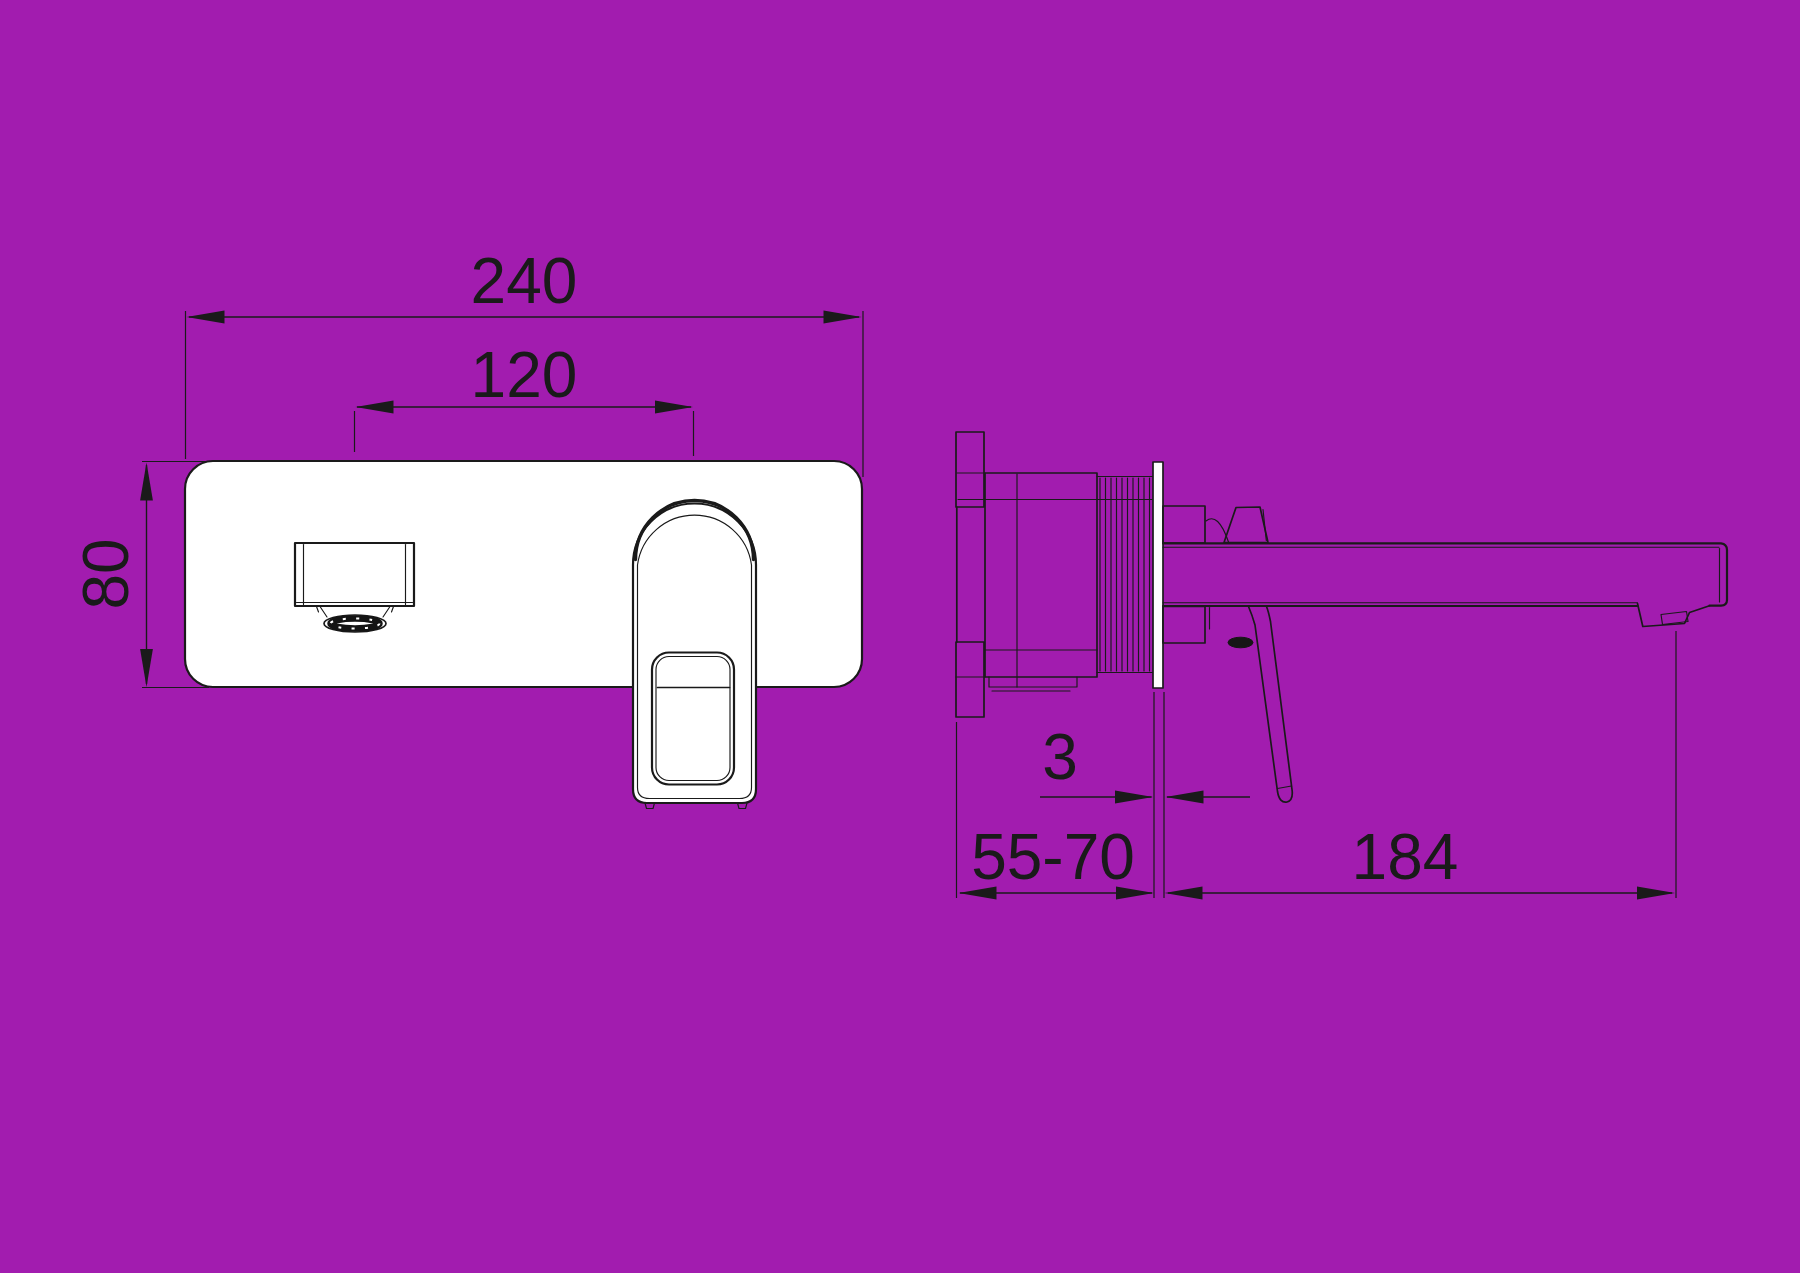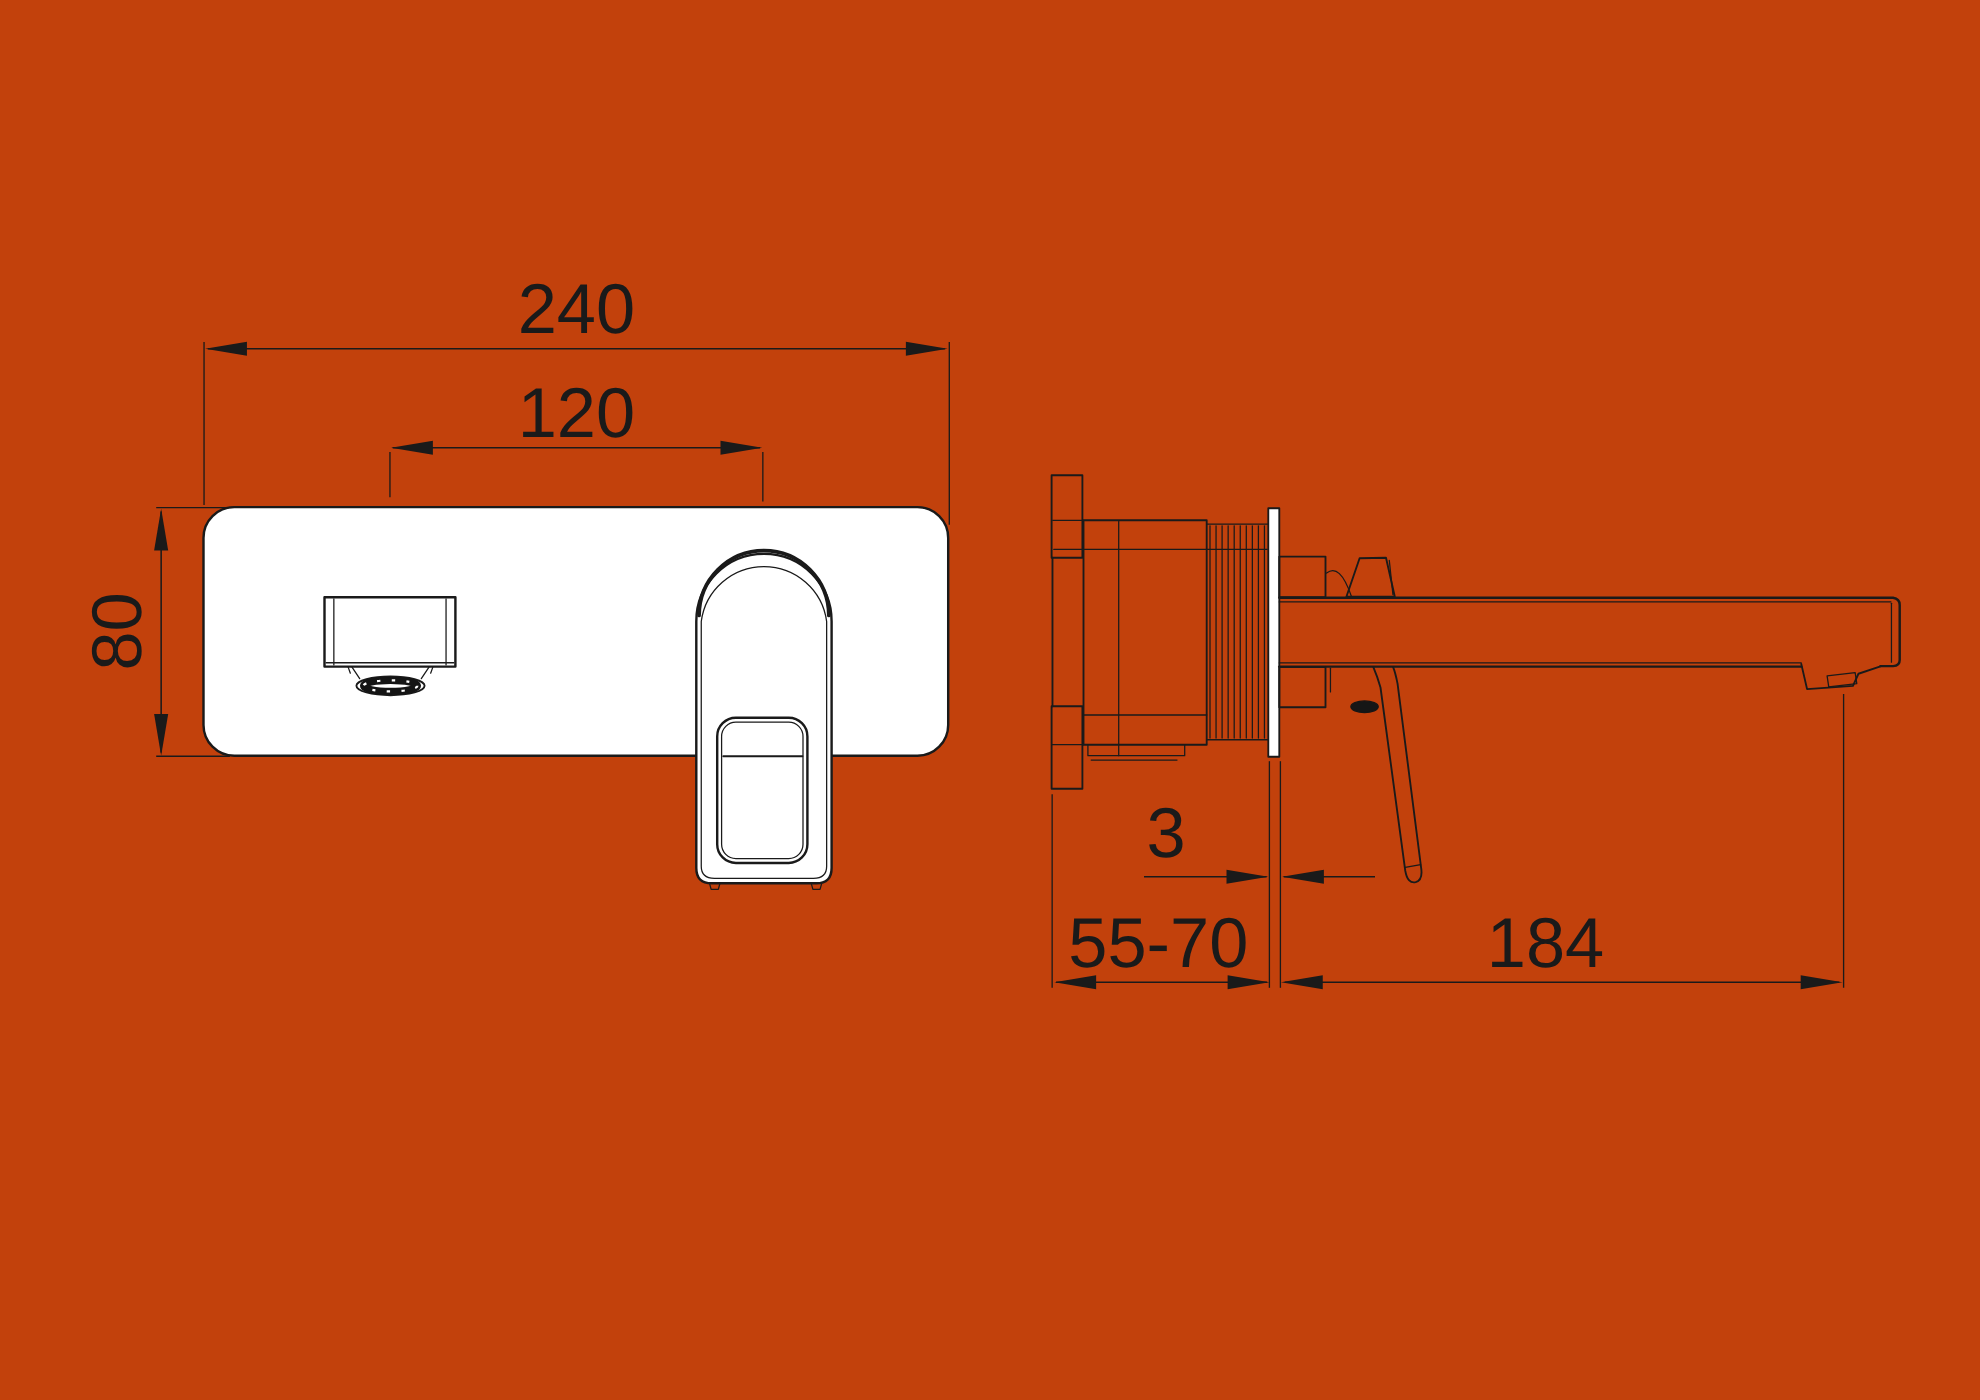--- a/index.html
+++ b/index.html
@@ -4,21 +4,21 @@
 <style>
   html, body {
     margin: 0;
     padding: 0;
     background: #ffffff;
   }
   .stage {
     position: relative;
     width: 1800px;
     height: 1273px;
-    background: #c2410c;
+    background: #a21caf;
     overflow: hidden;
   }
   svg { display: block; }
 
   
   .ln   { stroke: #1a1a1a; fill: none; stroke-width: 2.2; stroke-linecap: round; stroke-linejoin: round; }
   .med  { stroke-width: 1.7; }
   .thin { stroke-width: 1.15; }
   .thick{ stroke-width: 3.4; }
   .dimln{ stroke: #1a1a1a; fill: none; stroke-width: 1.4; stroke-linecap: butt; }

